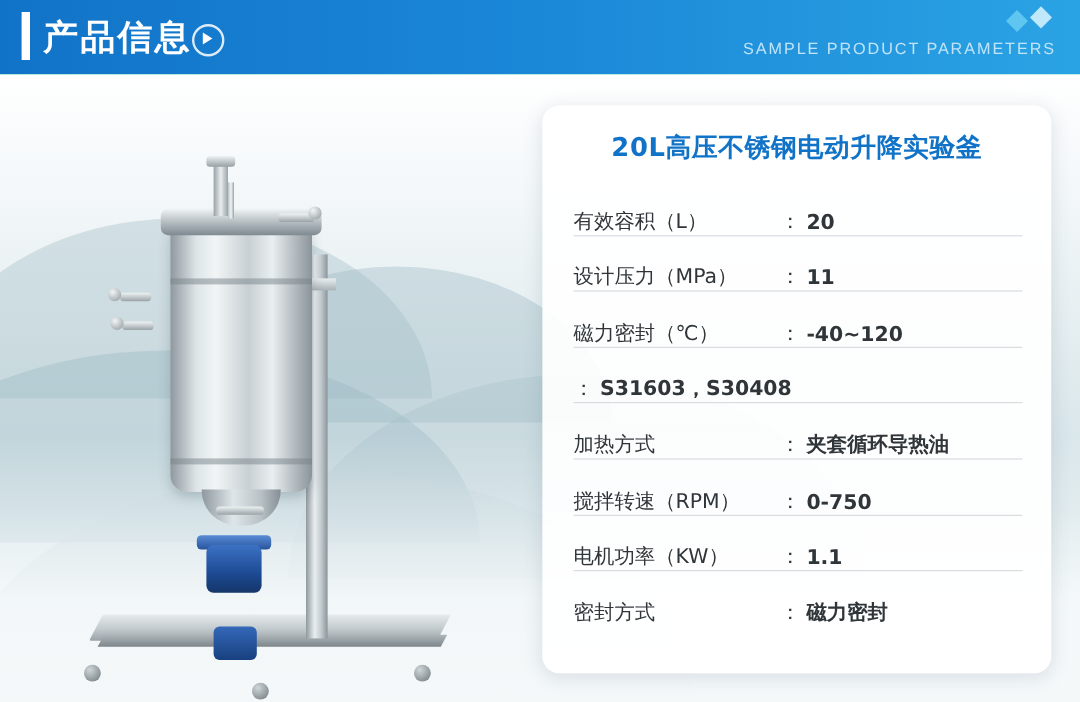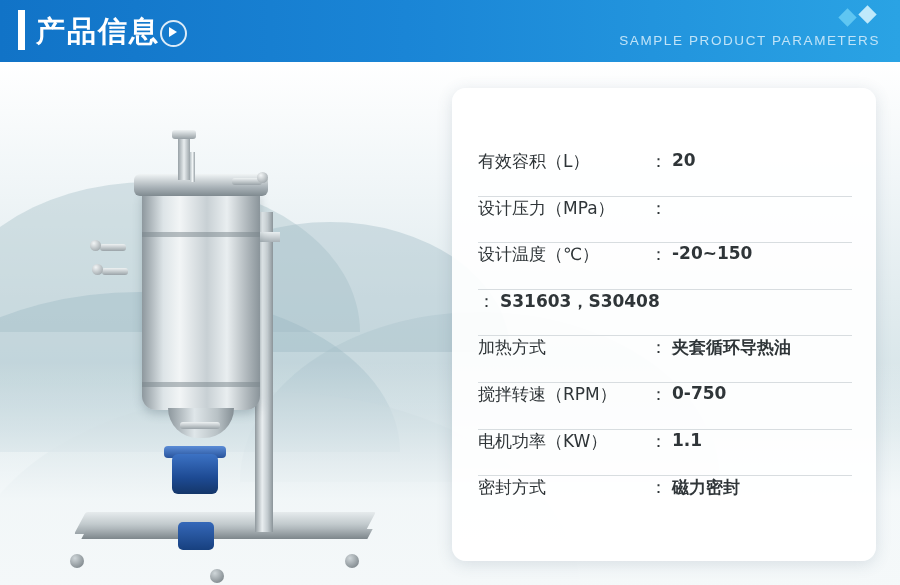--- a/index.html
+++ b/index.html
@@ -148,21 +148,21 @@
   }
   .card-title{
     position:absolute;left:0;top:20px;width:424px;text-align:center;
     font-size:21.5px;font-weight:bold;color:#1173c7;letter-spacing:.5px;
     font-family:"DejaVu Sans","Liberation Sans",sans-serif;
   }
   .rows{
     position:absolute;left:26px;top:62px;width:374px;
   }
   .row{
-    display:flex;align-items:flex-start;height:45.6px;
+    display:flex;align-items:flex-end;height:45.6px;
     border-bottom:1px solid #d8dde0;
     font-size:17px;color:#2f3538;
     font-family:"DejaVu Sans","Liberation Sans",sans-serif;
   }
   .row .lbl{width:172px;white-space:nowrap;}
   .row .col{width:22px;text-align:left;color:#2f3538;}
   .row .val{flex:1;white-space:nowrap;font-weight:bold;}
   .note{
     position:absolute;left:26px;top:430px;
     font-size:16px;color:#1f8ad6;
@@ -223,37 +223,39 @@
       <div class="knob k2"></div>
       <div class="knob k3"></div>
 
       <div class="motor-cap"></div>
       <div class="motor"></div>
       <div class="motor2"></div>
     </div>
   </div>
 
   <div class="card">
+    <div class="card-title">20L高压不锈钢电动升降实验釜</div>
     <div class="rows">
 
       <div class="row">
         <span class="lbl">有效容积（L）</span>
         <span class="col">：</span>
         <span class="val">20</span>
       </div>
 
       <div class="row">
         <span class="lbl">设计压力（MPa）</span>
         <span class="col">：</span>
-      </div>
-
-      <div class="row">
-        <span class="lbl">设计温度（℃）</span>
-        <span class="col">：</span>
-        <span class="val">-20~150</span>
+        <span class="val">11</span>
+      </div>
+
+      <div class="row">
+        <span class="lbl">磁力密封（℃）</span>
+        <span class="col">：</span>
+        <span class="val">-40~120</span>
       </div>
 
       <div class="row">
         <span class="col">：</span>
         <span class="val">S31603，S30408</span>
       </div>
 
       <div class="row">
         <span class="lbl">加热方式</span>
         <span class="col">：</span>

